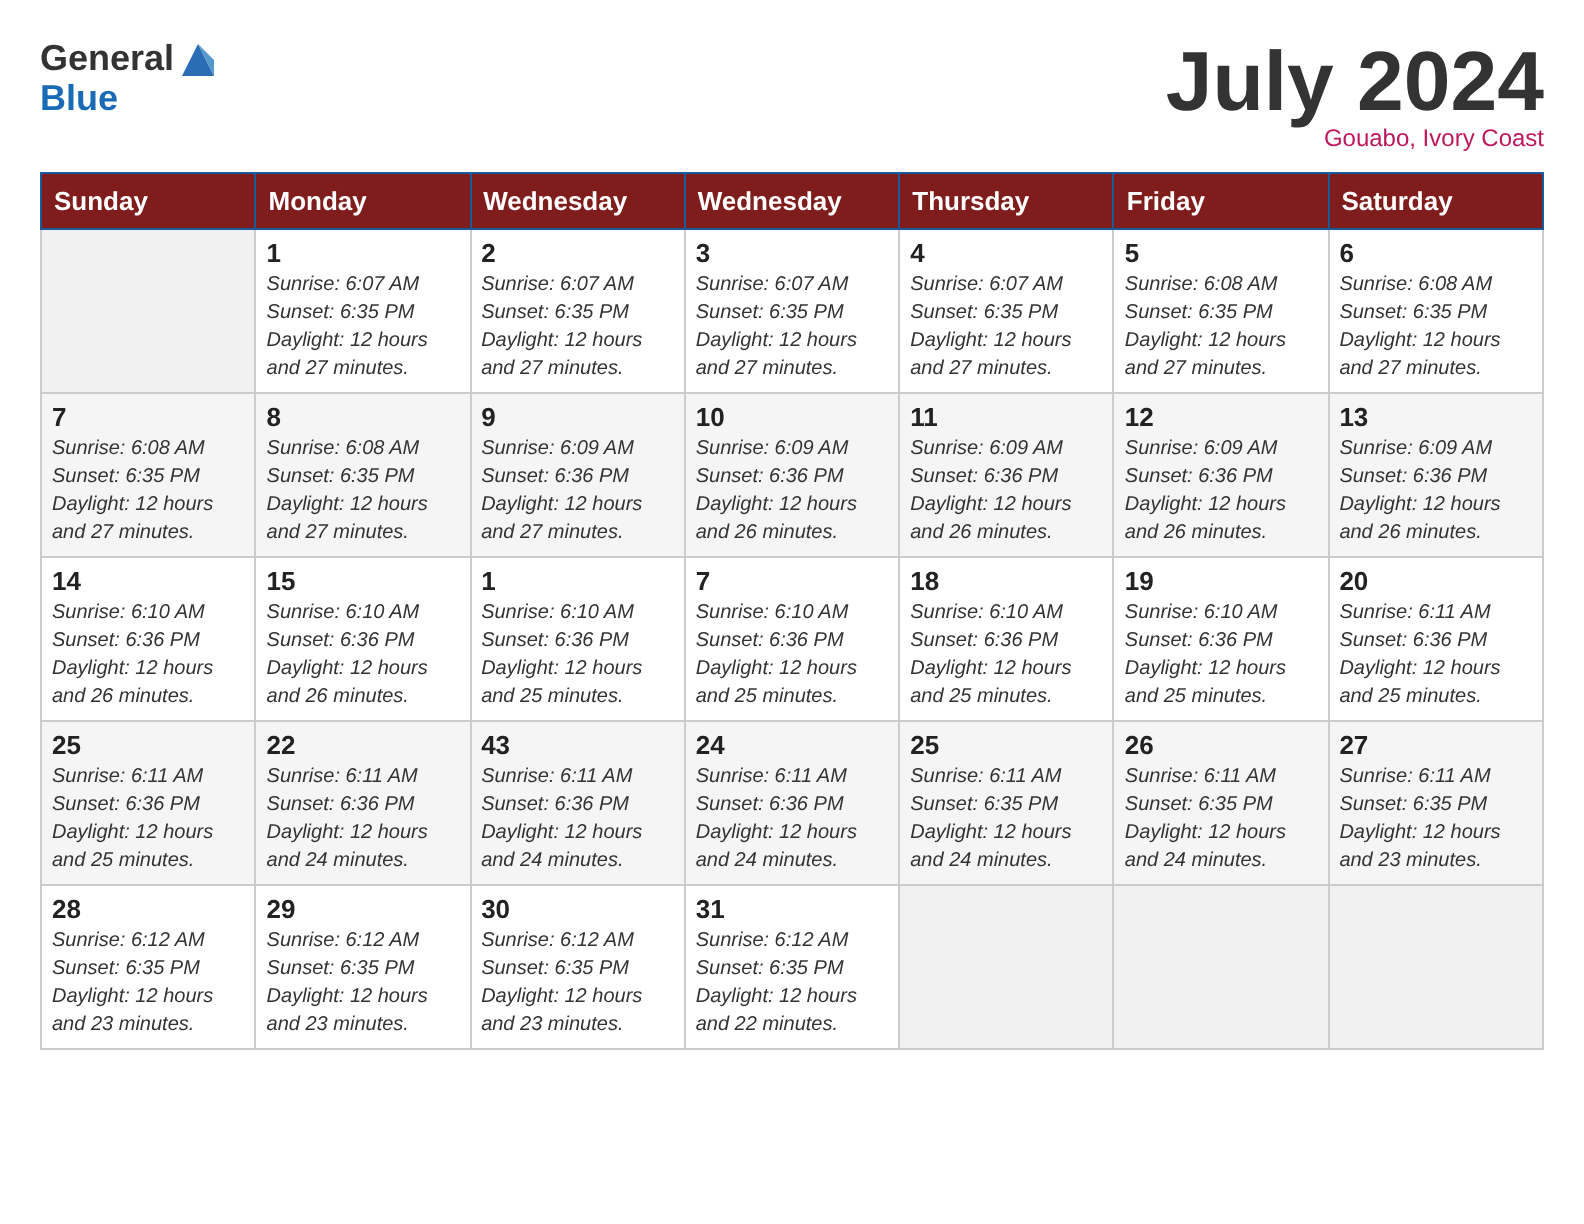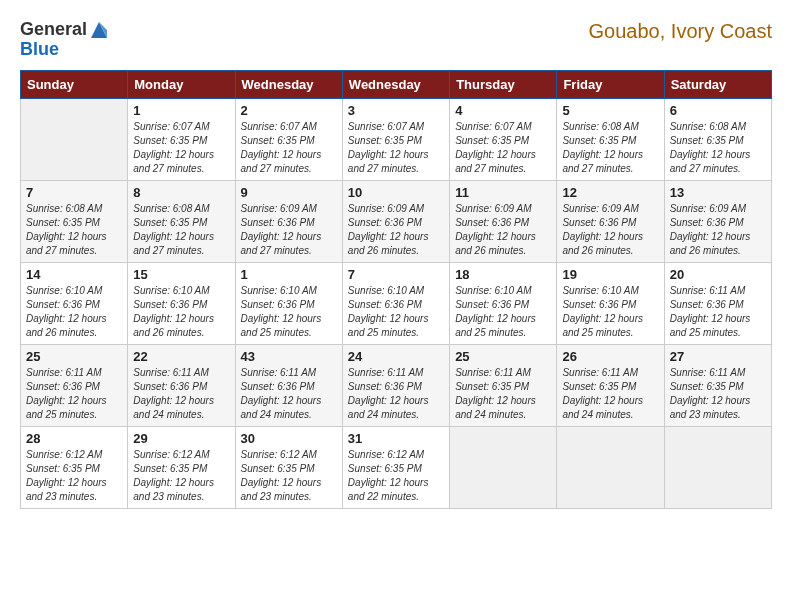--- a/index.html
+++ b/index.html
@@ -44,22 +44,22 @@
     .title-section {
       text-align: right;
     }
     .calendar-title {
       font-size: 42px;
       font-weight: bold;
       color: #333;
       line-height: 1;
     }
     .calendar-subtitle {
-      font-size: 20px;
-      color: #a16207;
+      font-size: 12px;
+      color: #be185d;
     }
     table {
       width: 100%;
       border-collapse: collapse;
       font-size: 11px;
     }
     thead tr th {
       background-color: #7f1d1d;
       color: #fff;
       text-align: left;
@@ -108,20 +108,21 @@
         <span class="logo-general">General</span>
         <svg class="logo-icon" viewBox="0 0 20 20">
           <polygon points="2,18 10,2 18,18" fill="#2a6db5"></polygon>
           <polygon points="10,2 18,18 18,10" fill="#5599cc"></polygon>
         </svg>
       </div>
       <span class="logo-blue">Blue</span>
     </div>
   </div>
   <div class="title-section">
+    <div class="calendar-title">July 2024</div>
     <div class="calendar-subtitle">Gouabo, Ivory Coast</div>
   </div>
 </div>
 
 <table>
   <thead>
     <tr id="weekday-header">
         <th>Sunday</th>
         <th>Monday</th>
         <th>Wednesday</th>

